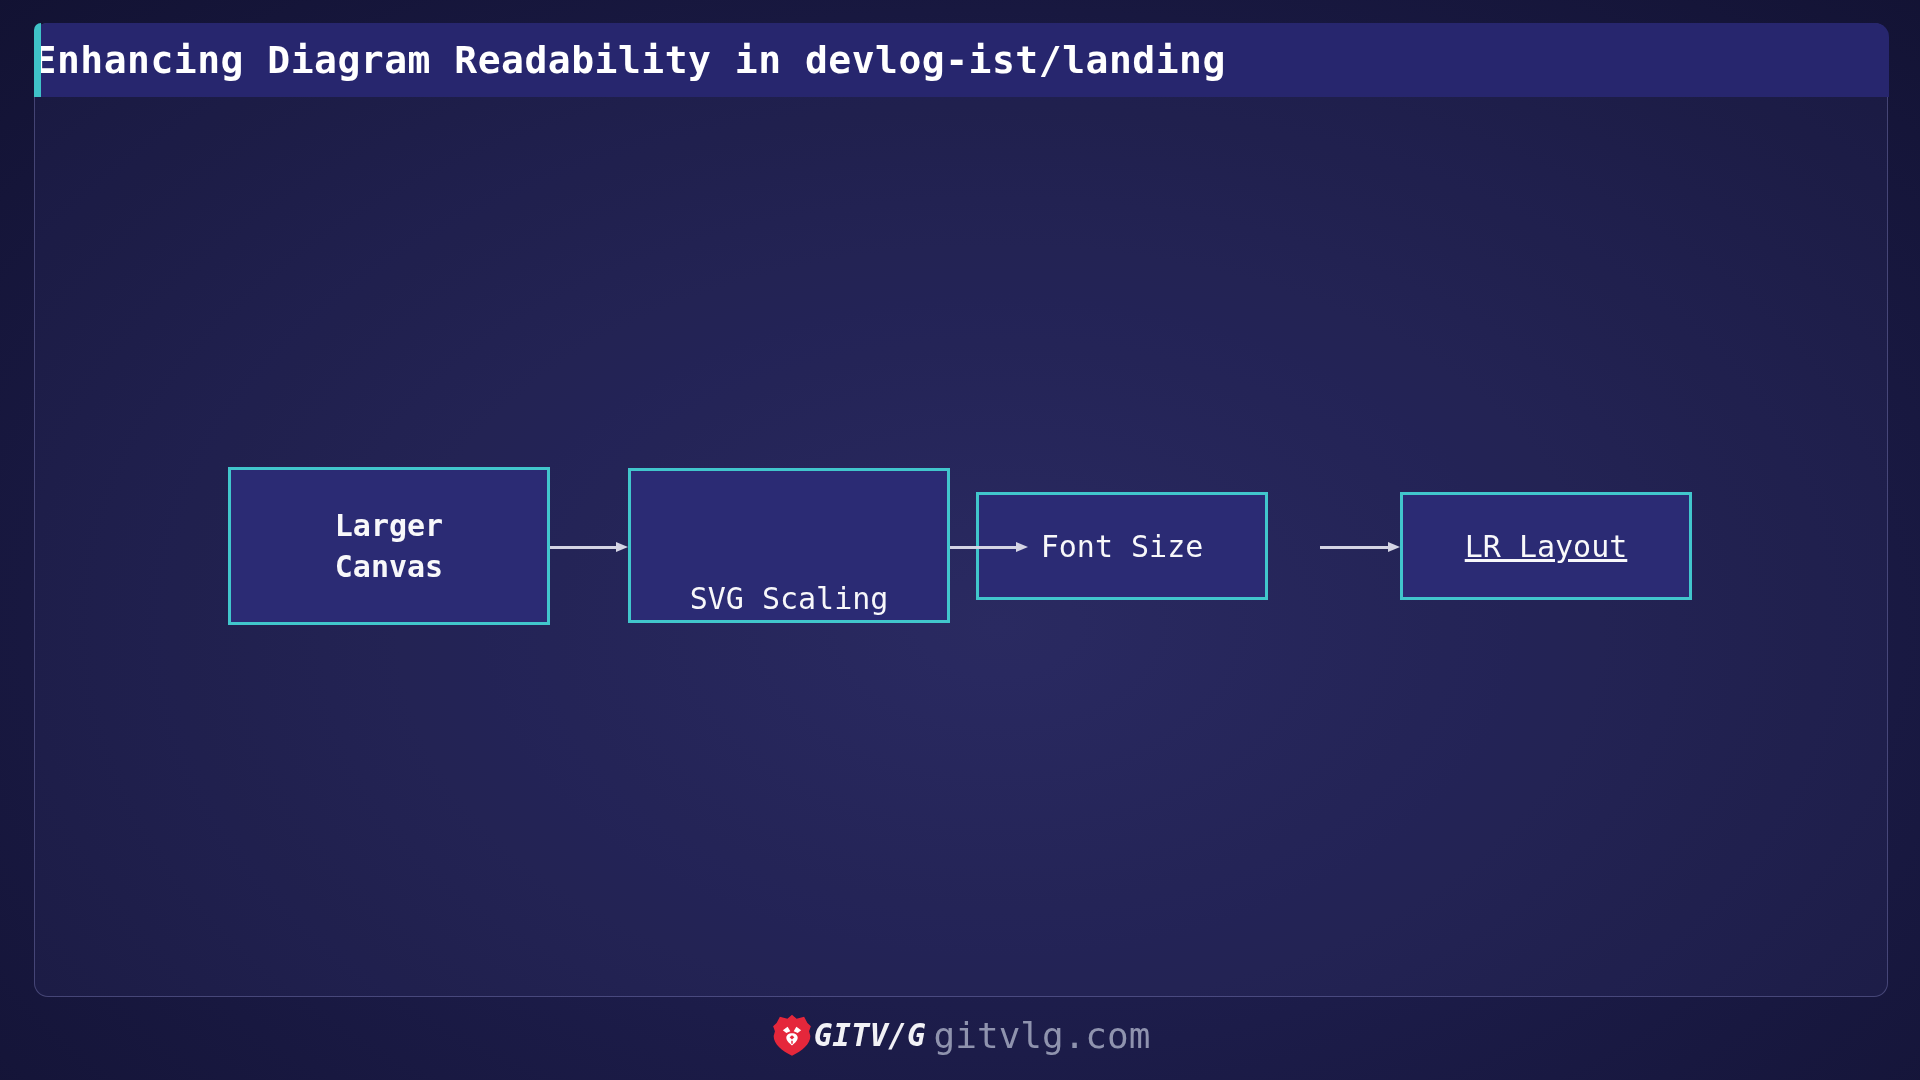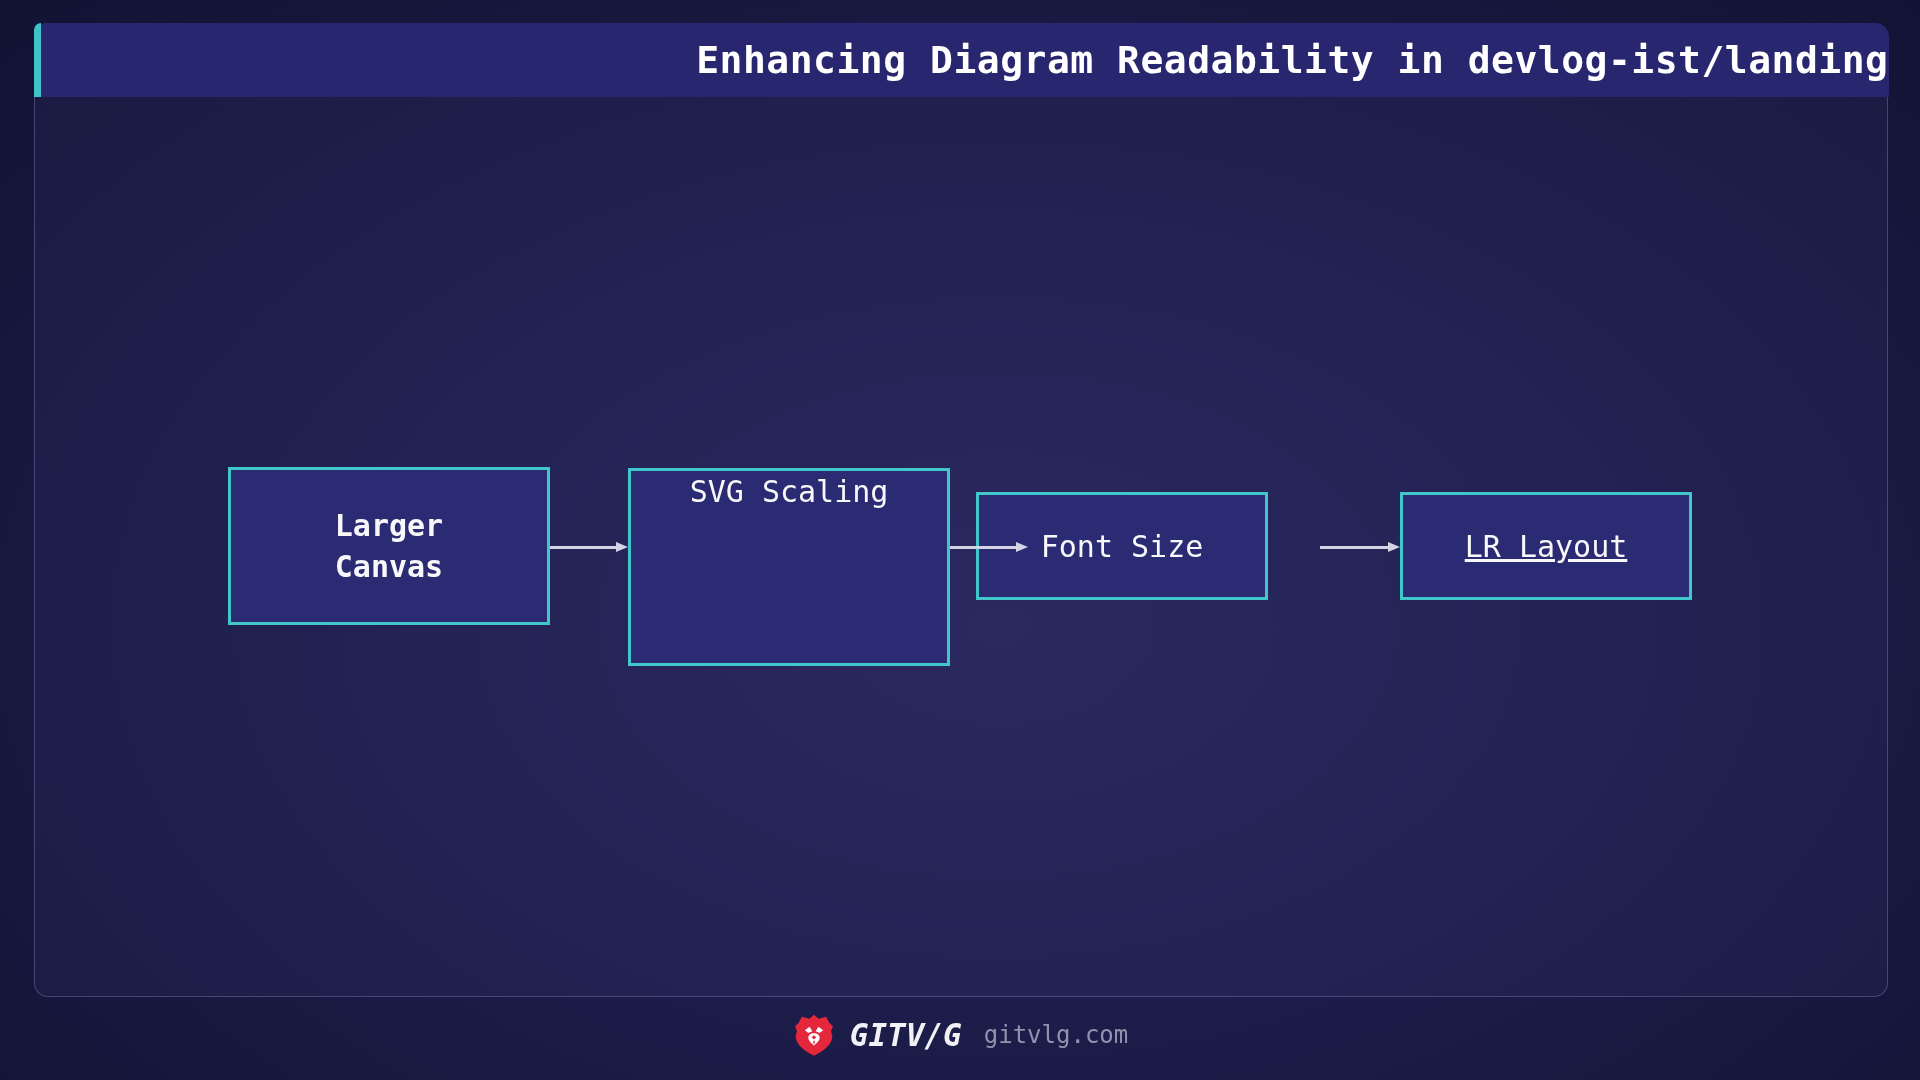--- a/index.html
+++ b/index.html
@@ -24,21 +24,21 @@
 
   
   .titlebar {
     position: absolute;
     left: -1.5px; top: -1.5px;
     width: calc(100% + 3px); height: 74px;
     background: #27266e;
     border-radius: 14px 14px 0 0;
     display: flex;
     align-items: center;
-    justify-content: flex-end;
+    justify-content: flex-start;
   }
   .accent {
     position: absolute;
     left: 0; top: 0;
     width: 7px; height: 74px;
     background: #3fc2c8;
     border-radius: 14px 0 0 0;
   }
   .title {
     font-size: 38px;
@@ -56,22 +56,22 @@
     display: flex;
     justify-content: center;
     align-items: center;
     font-size: 30px;
     line-height: 41px;
     color: #f8f8fa;
     text-align: center;
     white-space: pre-line;
   }
   .node-a { left: 228px;  top: 467px; width: 322px; height: 158px; font-weight: bold; }
-  .node-b { left: 628px;  top: 468px; width: 322px; height: 198px;
-            align-items: flex-start; line-height: 42px; }
+  .node-b { left: 628px;  top: 468px; width: 322px; height: 155px;
+            align-items: flex-end; line-height: 42px; }
   .node-c { left: 976px; top: 492px; width: 292px; height: 108px; }
   .node-d { left: 1400px; top: 492px; width: 292px; height: 108px; text-decoration: underline; }
 
   
   .arrow { position: absolute; top: 537px; height: 20px; }
   .arrow-1 { left: 550px;  width: 78px; }
   .arrow-2 { left: 950px;  width: 78px; }
   .arrow-3 { left: 1320px; width: 80px; }
   .arrow .line {
     position: absolute;
@@ -88,32 +88,31 @@
   }
 
   
   .footer {
     position: absolute;
     left: 0; top: 1010px;
     width: 100%; height: 50px;
     display: flex;
     align-items: center;
     justify-content: center;
-    gap: 14px;
   }
   .lion { width: 44px; height: 44px; display: block; }
   .brand {
     font-size: 31px;
     font-weight: bold;
     font-style: italic;
     color: #f2f2f6;
     letter-spacing: 0px;
   }
   .domain {
-    font-size: 24px;
+    font-size: 36px;
     color: #8f93ae;
     margin-left: 8px;
   }
 </style>
 </head>
 <body>
 
 <div class="panel">
   <div class="titlebar">
     <div class="accent"></div>

